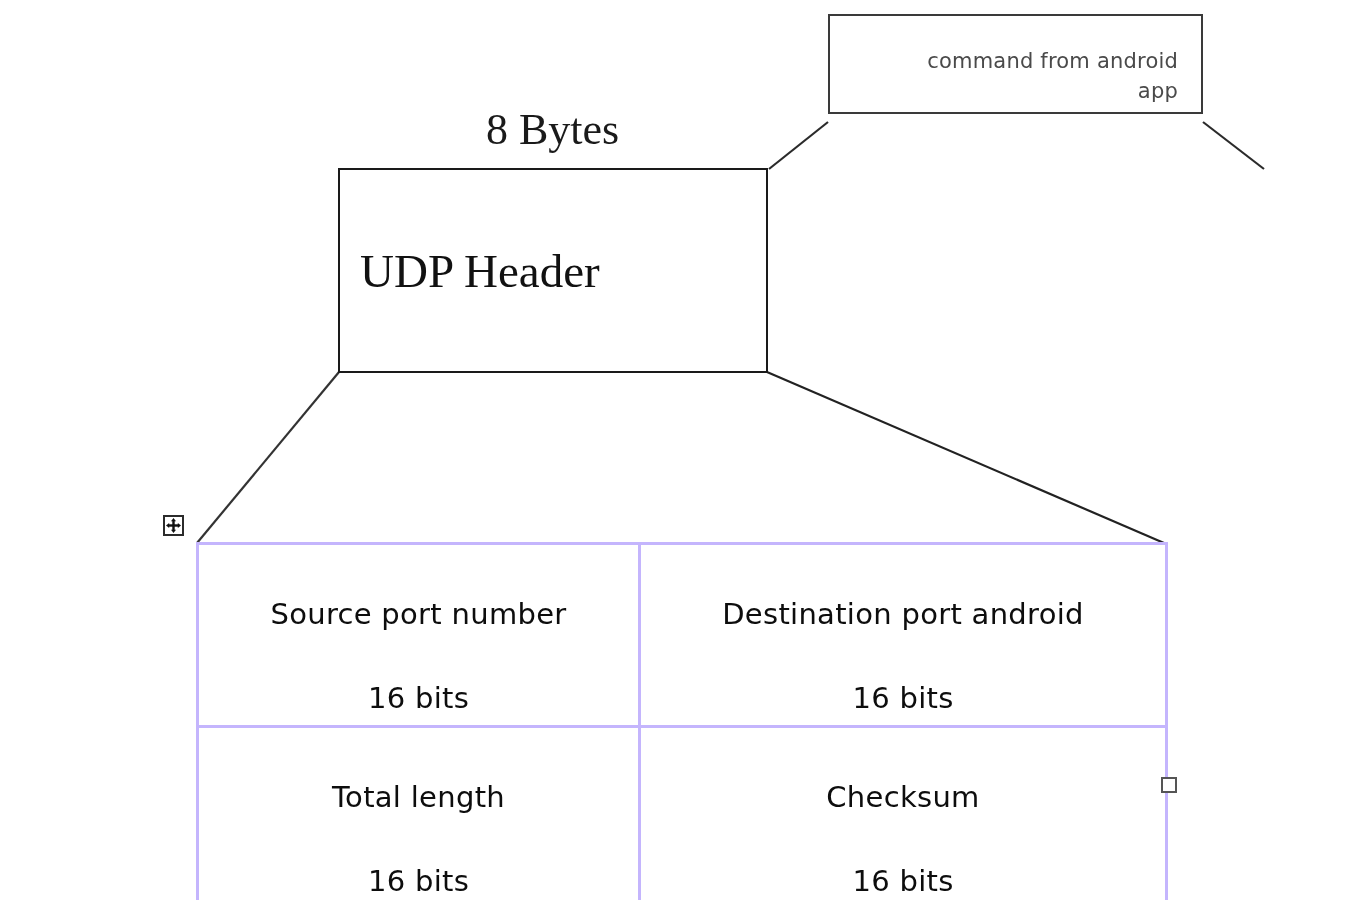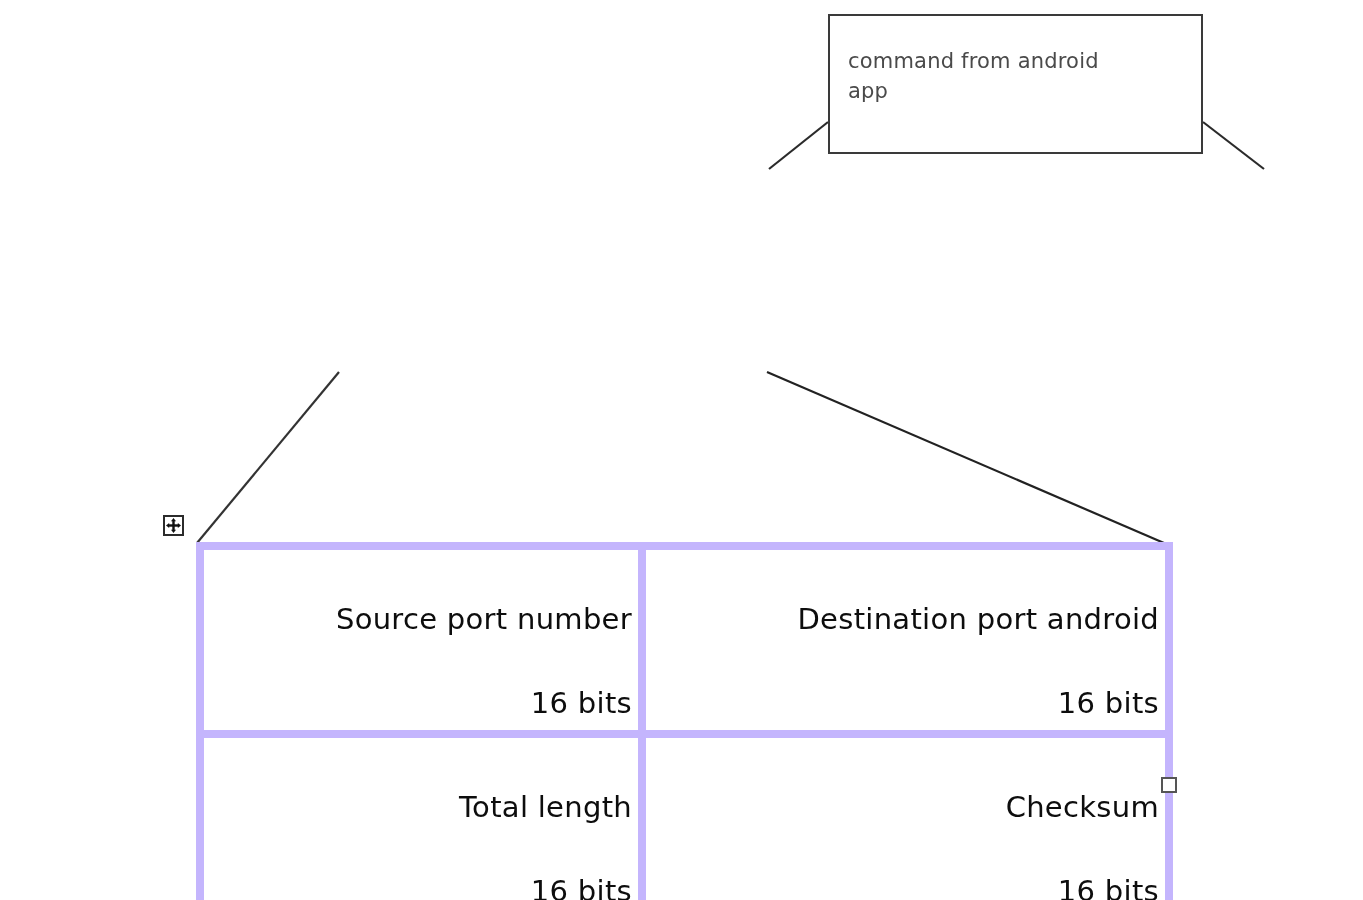--- a/index.html
+++ b/index.html
@@ -23,22 +23,23 @@
     box-sizing: border-box;
     border: 2px solid #1a1a1a;
     background: #ffffff;
   }
 
   
   #callout-box {
     left: 828px;
     top: 14px;
     width: 375px;
-    height: 140px;
+    height: 100px;
     border: 2px solid #3a3a3a;
+    text-align: right;
   }
   #callout-text {
     position: absolute;
     left: 18px;
     top: 30px;
     width: 330px;
     font-family: "DejaVu Sans", "Liberation Sans", sans-serif;
     font-size: 21px;
     line-height: 30px;
     color: #4a4a4a;
@@ -98,22 +99,22 @@
     position: absolute;
     left: 196px;
     top: 542px;
     width: 969px;
     height: 230px;
     border-collapse: collapse;
     background: #ffffff;
     table-layout: fixed;
   }
   #field-table td {
-    border: 8px solid #c4b5fd;
-    text-align: right;
+    border: 3px solid #c4b5fd;
+    text-align: center;
     vertical-align: middle;
     font-family: "DejaVu Sans", "Liberation Sans", sans-serif;
     font-size: 29px;
     line-height: 42px;
     color: #0d0d0d;
     padding: 6px 6px;
     white-space: pre-line;
     letter-spacing: 0.3px;
   }
   #field-table col.left-col  { width: 442px; }
@@ -158,21 +159,25 @@
     <line x1="339" y1="372" x2="197" y2="543" stroke="#333333" stroke-width="2.2"></line>
 
     <line x1="767" y1="372" x2="1164" y2="543" stroke="#222222" stroke-width="2.2"></line>
   </svg>
 
   <div class="box" id="callout-box">
     <div id="callout-text">command from android
 app</div>
   </div>
 
-
+  <div id="bytes-label">8 Bytes</div>
+
+  <div class="box" id="udp-header-box">
+    <div class="udp-label">UDP Header</div>
+  </div>
 
 
   <table id="field-table">
     <colgroup>
       <col class="left-col">
       <col class="right-col">
     </colgroup>
     <tbody>
       <tr>
         <td>

